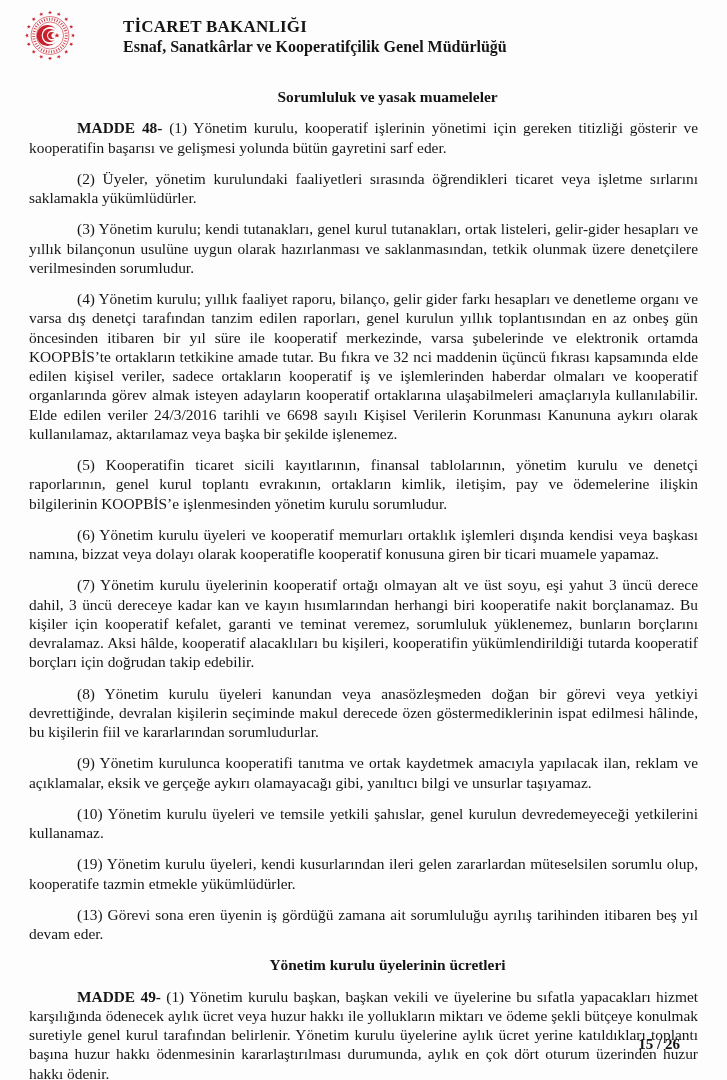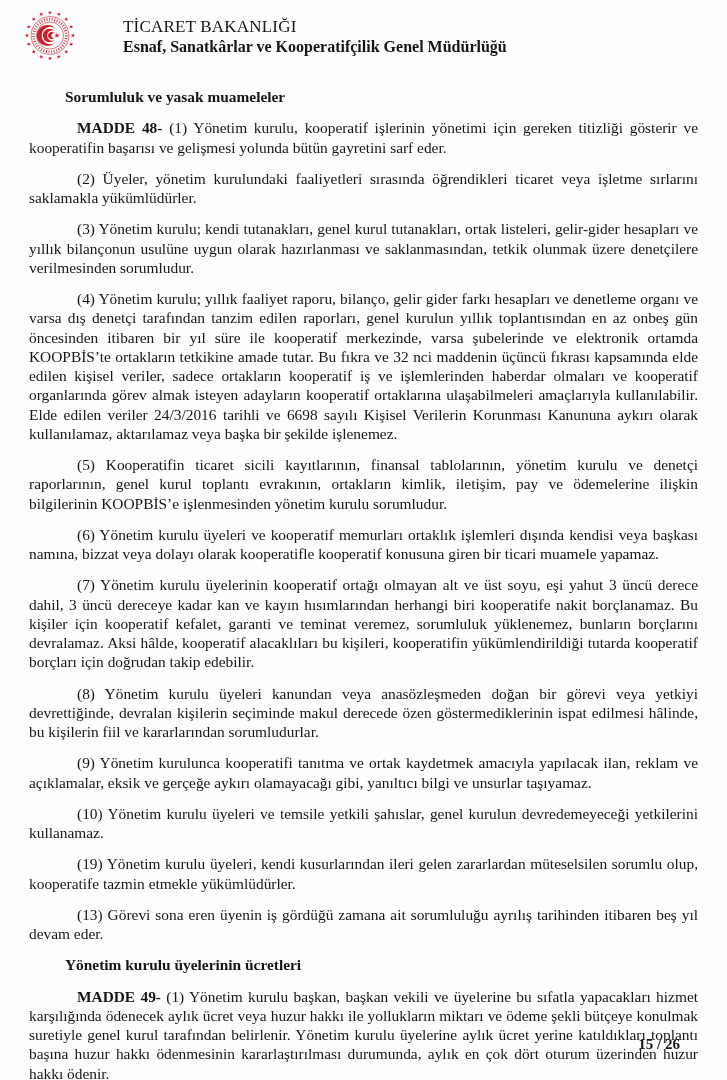--- a/index.html
+++ b/index.html
@@ -27,42 +27,42 @@
     width: 52px;
     height: 55px;
     flex: 0 0 auto;
   }
   .titles {
     margin-left: 47px;
     padding-top: 9px;
   }
   .ministry {
     font-size: 17px;
-    font-weight: normal;
+    font-weight: bold;
     line-height: 20px;
     letter-spacing: 0.2px;
   }
   .department {
     font-size: 16px;
     font-weight: bold;
     line-height: 20px;
   }
   .content {
     position: absolute;
     top: 87px;
     left: 17px;
     width: 693px;
   }
   .section-heading {
     margin: 0;
     font-size: 15.4px;
     line-height: 19.25px;
     font-weight: bold;
     text-indent: 48px;
-    text-align: left;
+    text-align: center;
   }
   .section + .section .section-heading {
   }
   .para {
     margin: 12px;
     font-size: 15.4px;
     line-height: 19.25px;
     text-align: justify;
     text-indent: 48px;
   }

